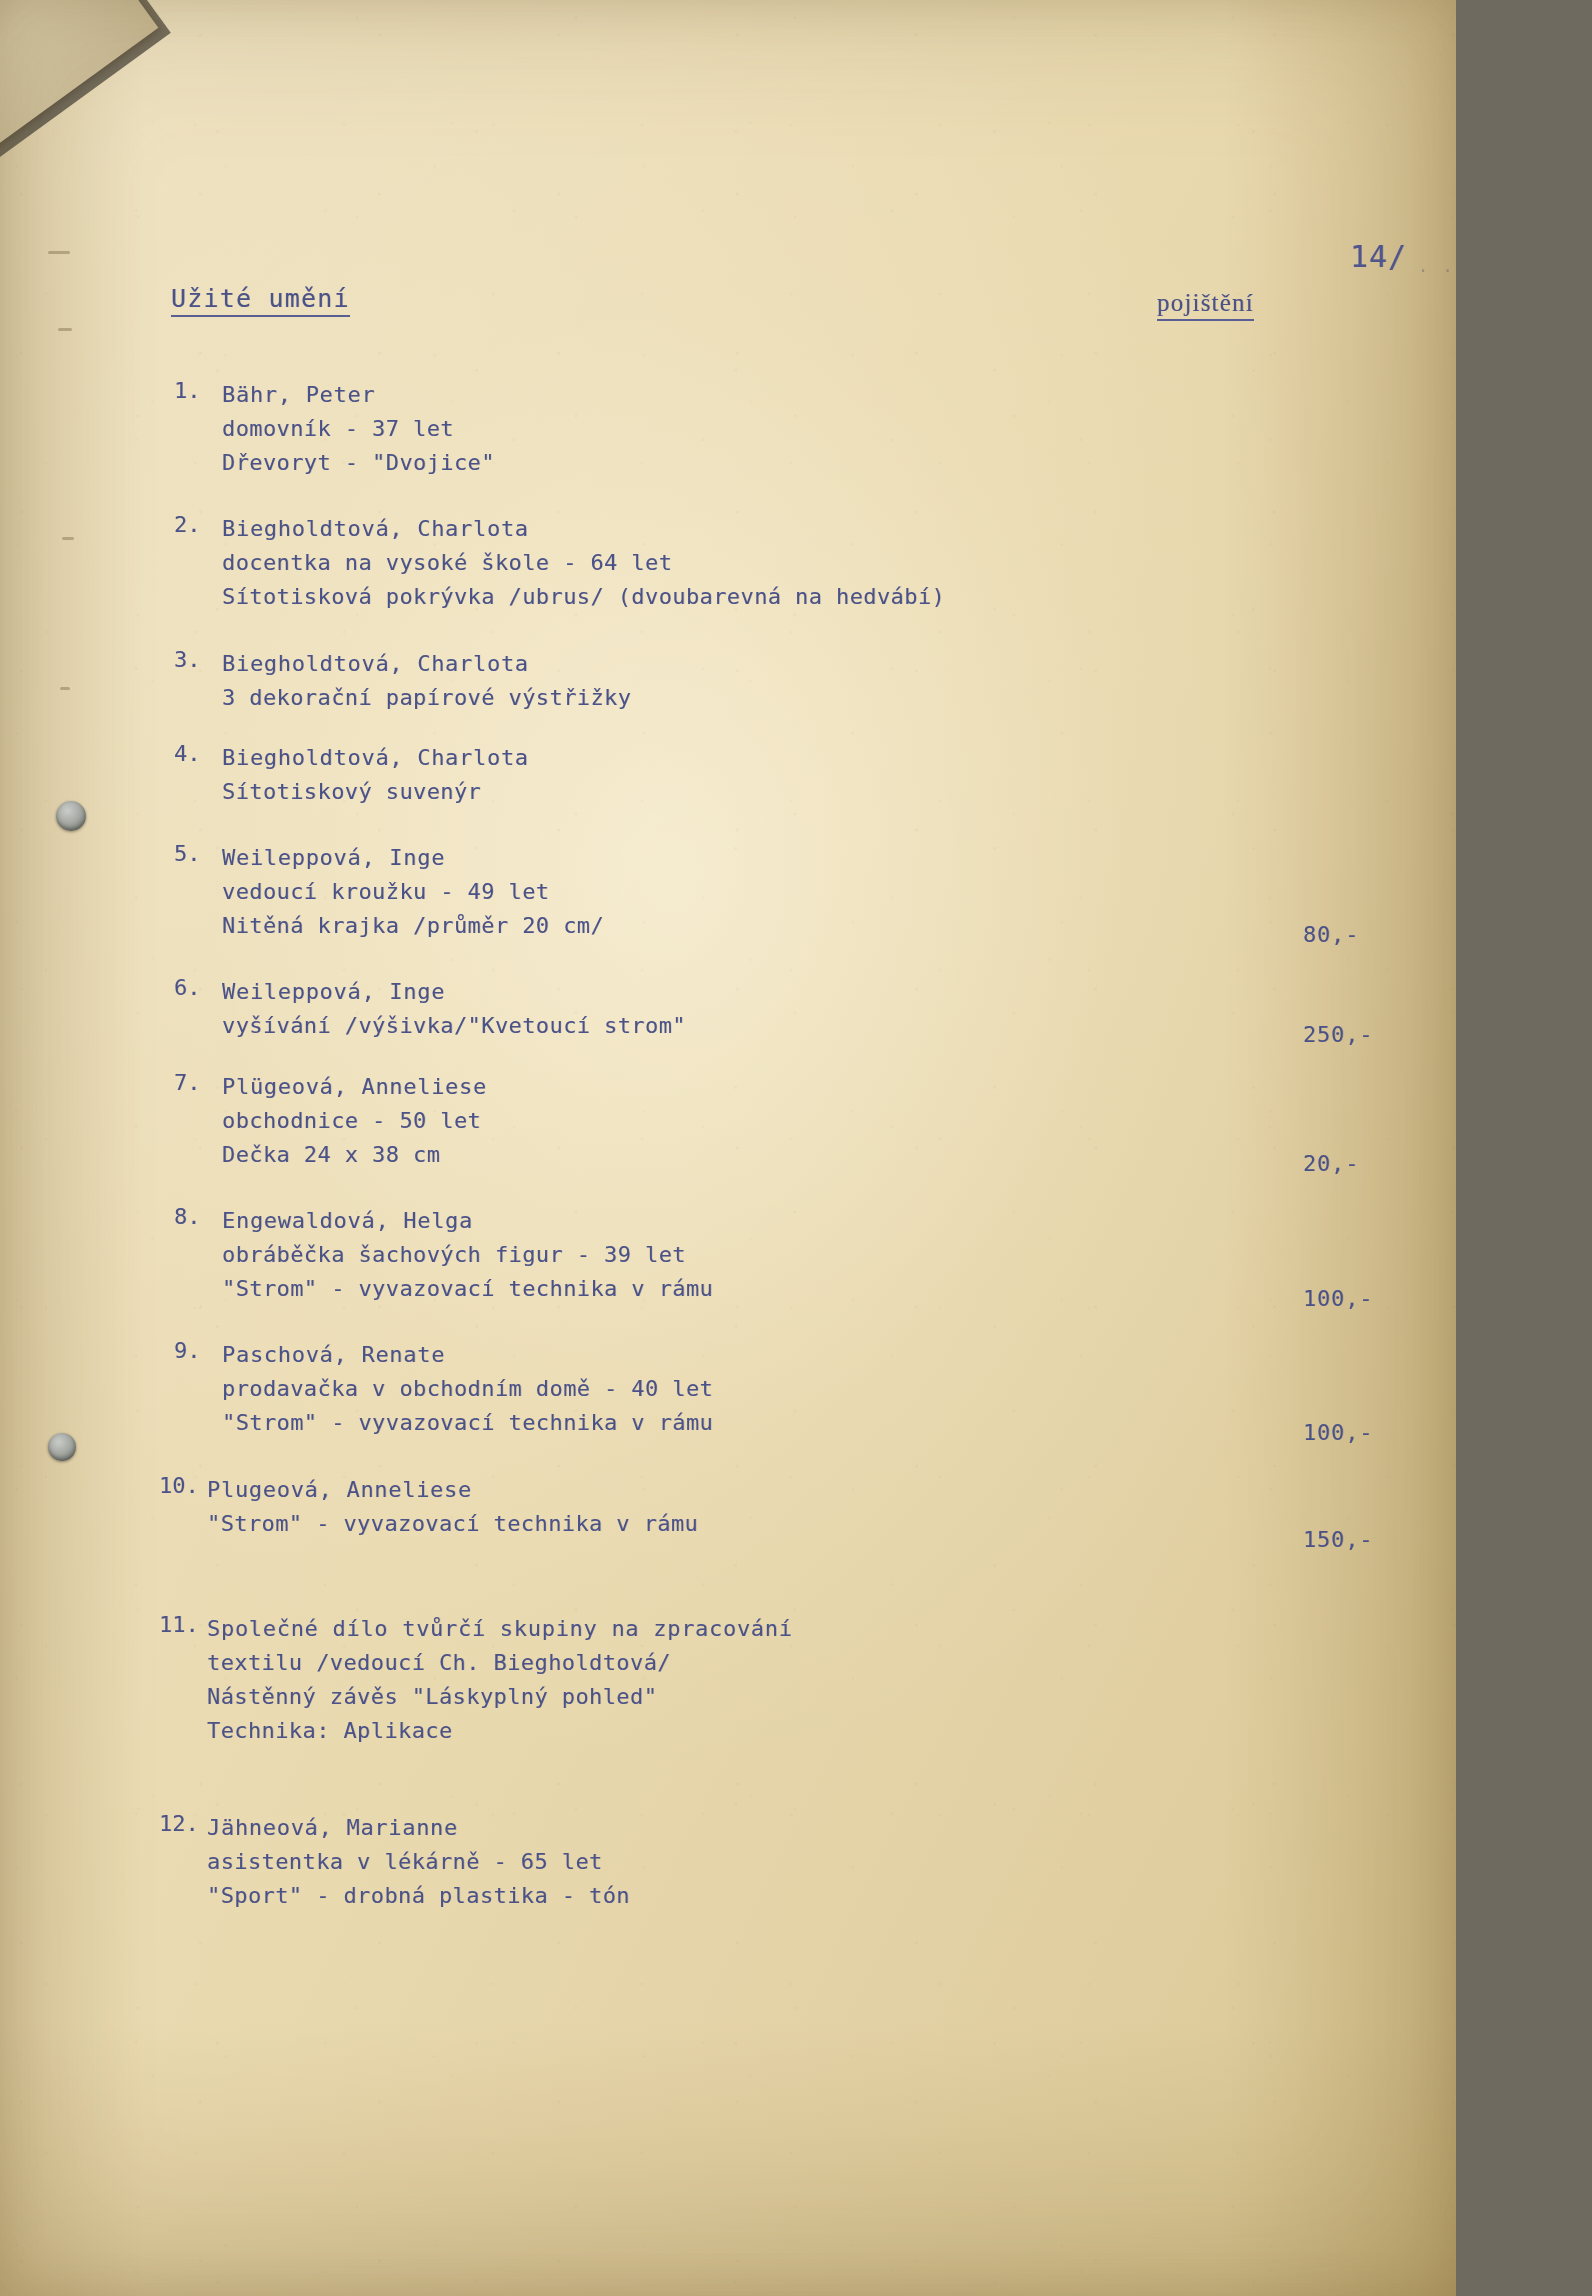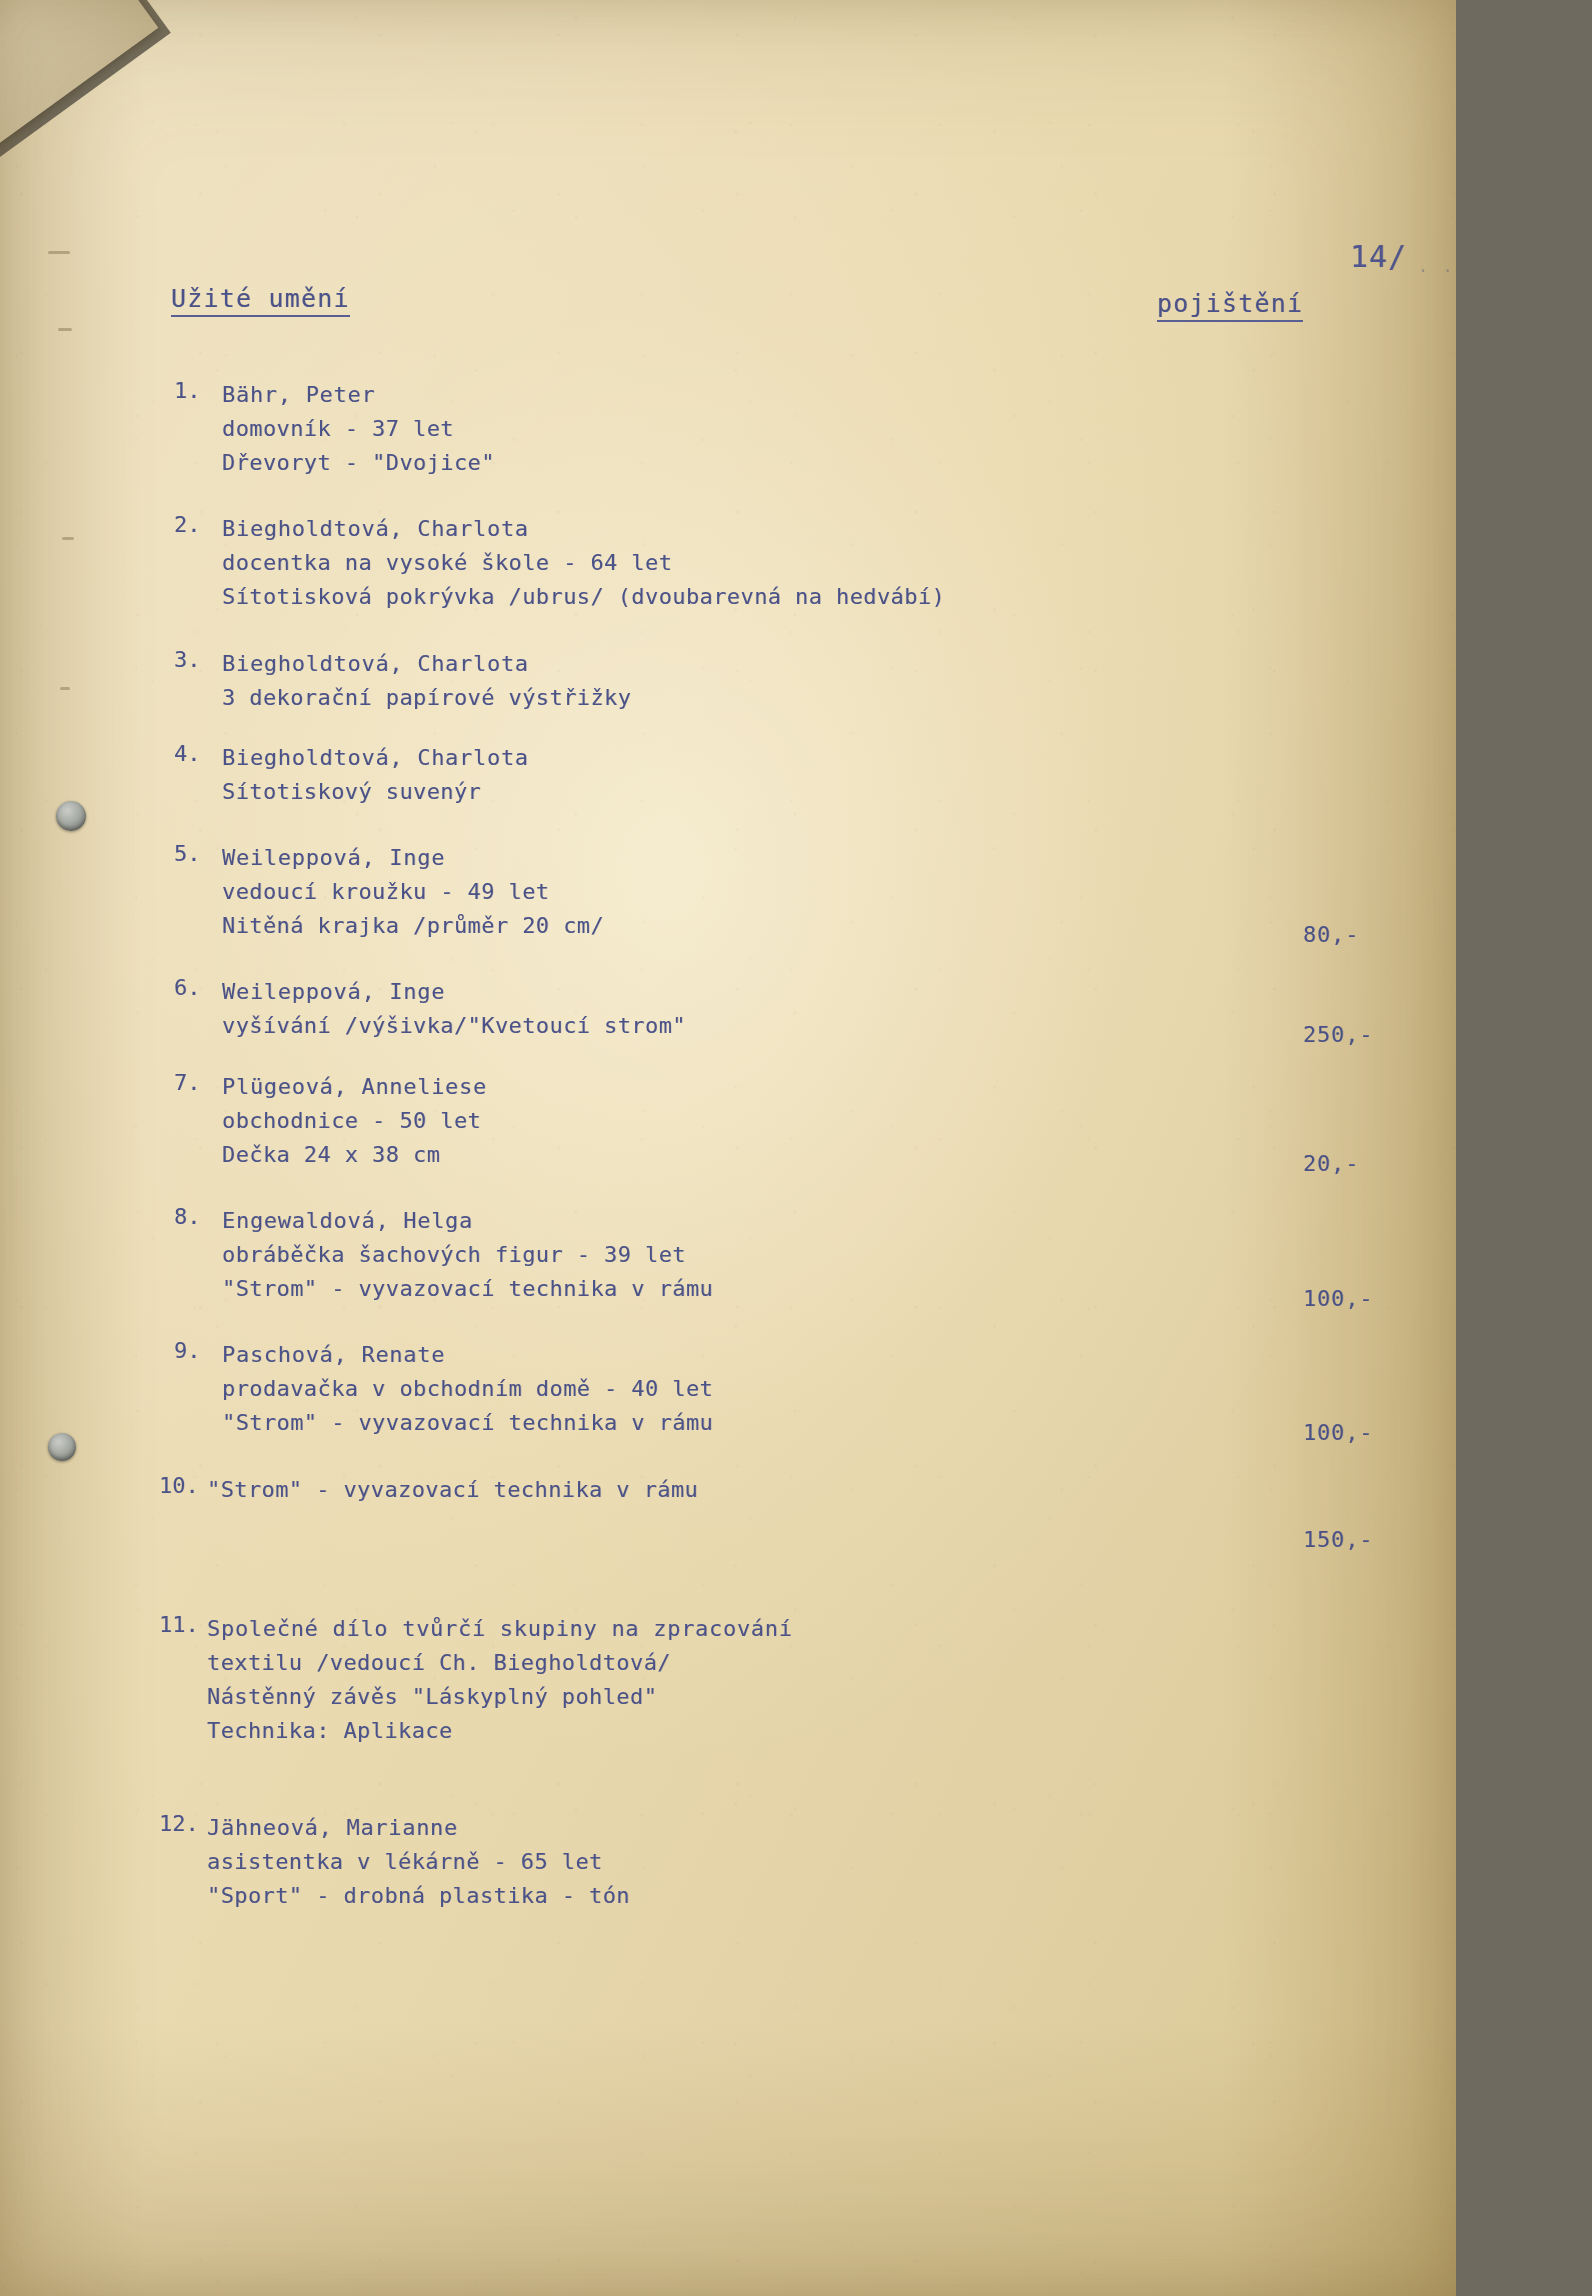--- a/index.html
+++ b/index.html
@@ -123,21 +123,21 @@
 
   #doc-body { position: absolute; left: 0; top: 0; width: 1592px; height: 2296px; }
 
   .hdr-left, .hdr-right {
     font-size: 25px;
     border-bottom: 2px solid #5a5f93;
     padding-bottom: 2px;
     letter-spacing: 1.2px;
   }
   .hdr-left  { left: 171px; top: 284px; }
-  .hdr-right { left: 1157px; top: 289px; }
+  .hdr-right { left: 1157px; top: 289px; font-family: Liberation Serif, serif; }
   .pageno {
     left: 1350px; top: 239px;
     font-size: 30px;
     letter-spacing: 1px;
     color: #4f5590;
   }
   .smudge {
     position: absolute;
     left: 1418px; top: 261px;
     font-size: 17px;
@@ -279,20 +279,21 @@
         <div class="lines">
           <div class="ln strong">Paschová, Renate</div>
           <div class="ln">prodavačka v obchodním domě - 40 let</div>
           <div class="ln">"Strom" - vyvazovací technika v rámu</div>
         </div>
       </div>
       <div class="typed price" style="left: 1303px; top: 1420px;">100,-</div>
       <div class="entry" style="left: 159px; top: 1473px;">
         <div class="num">10.</div>
         <div class="lines">
+          <div class="ln strong">Plugeová, Anneliese</div>
           <div class="ln">"Strom" - vyvazovací technika v rámu</div>
         </div>
       </div>
       <div class="typed price" style="left: 1303px; top: 1519px; margin-top: 8px;">150,-</div>
       <div class="entry" style="left: 159px; top: 1612px;">
         <div class="num">11.</div>
         <div class="lines">
           <div class="ln strong">Společné dílo tvůrčí skupiny na zpracování</div>
           <div class="ln">textilu /vedoucí Ch. Biegholdtová/</div>
           <div class="ln">Nástěnný závěs "Láskyplný pohled"</div>

